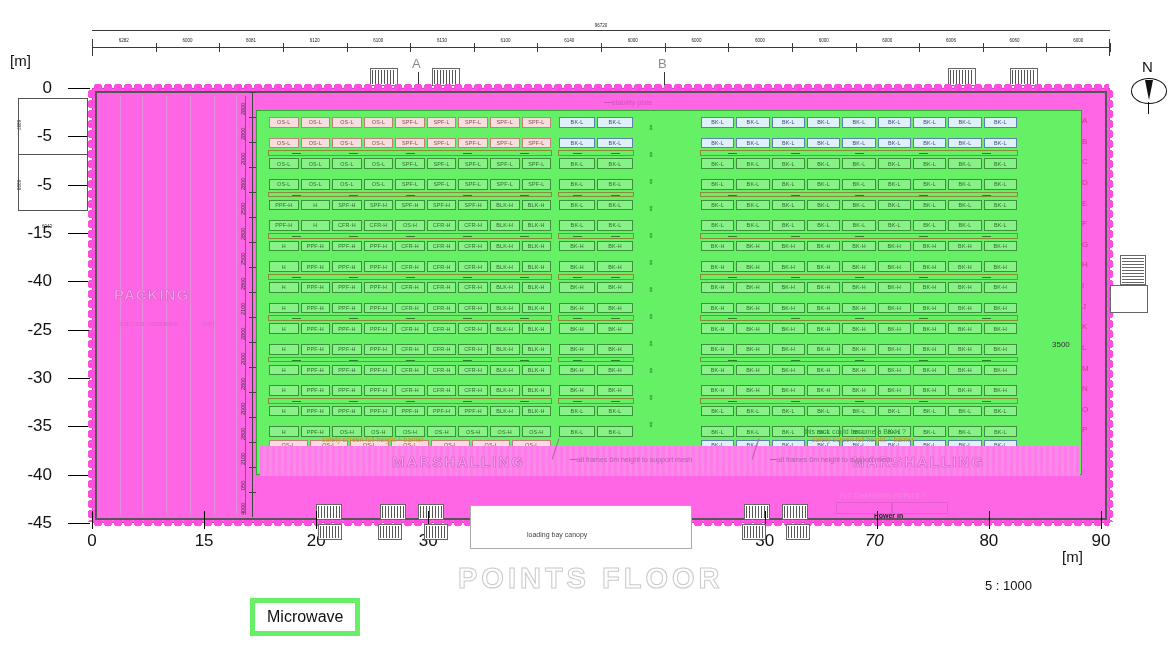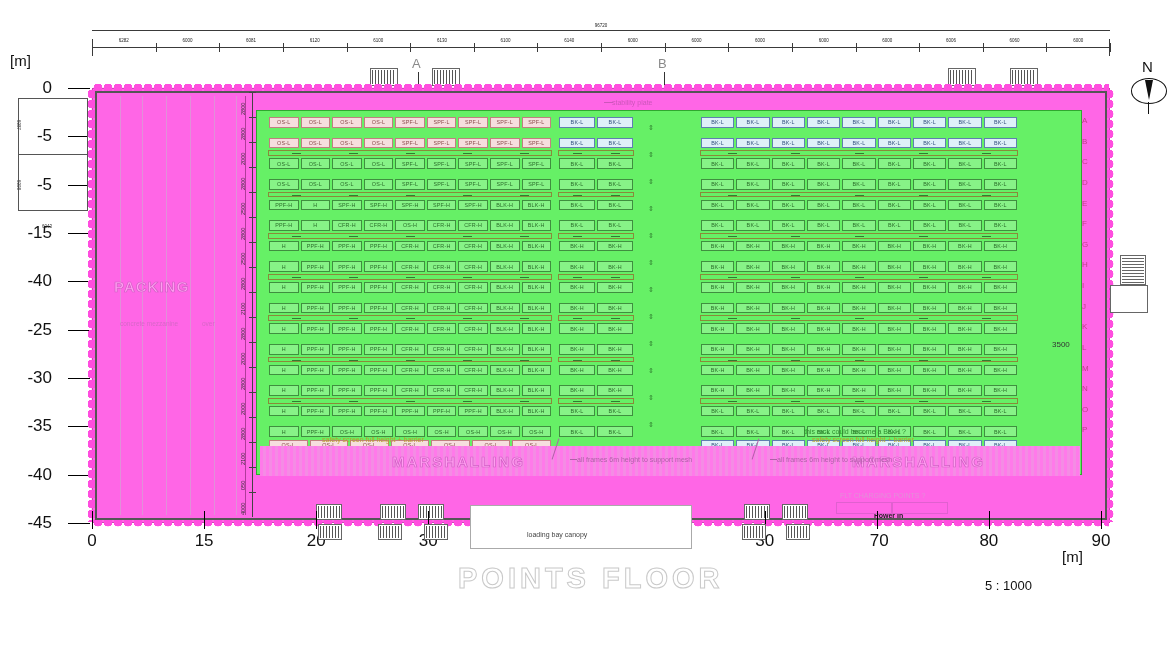--- a/index.html
+++ b/index.html
@@ -256,21 +256,21 @@
   <div id="outer-wall"></div>
 
   <div id="packing">
     <div class="vline" style="left:20px;"></div>
     <div class="vline" style="left:42px;"></div>
     <div class="vline" style="left:66px;"></div>
     <div class="vline" style="left:90px;"></div>
     <div class="vline" style="left:114px;"></div>
     <div class="vline" style="left:136px;"></div>
   </div>
-  <div class="zone-label" style="left:22px;top:190px;text-align:center;">PACKING</div>
+  <div class="zone-label" style="left:22px;top:198px;text-align:center;">PACKING</div>
   <div class="small-note" style="left:28px;top:232px;">concrete mezzanine</div>
   <div class="small-note" style="left:110px;top:232px;">over</div>
 
   <div id="left-dim" style="position: absolute; left: 146px; top: 4px; width: 20px; height: 425px;">
       <div class="dimchain" style="left: 14px; top: 0px; height: 425px;"></div>
       <div class="dimtickh" style="left: 11px; top: 0px;"></div>
       <div class="dimcol" style="left: 2px; top: 2px; height: 21px;">2800</div>
       <div class="dimtickh" style="left: 11px; top: 25px;"></div>
       <div class="dimcol" style="left: 2px; top: 27px; height: 21px;">2800</div>
       <div class="dimtickh" style="left: 11px; top: 50px;"></div>
@@ -940,21 +940,21 @@
     <div class="abs axis-num" style="left: 304.222px; width: 24px; text-align: center; top: 531px;">20</div>
     <div class="tick-v" style="left: 316.222px; top: 511px; height: 18px;"></div>
     <div class="abs axis-num" style="left: 416.333px; width: 24px; text-align: center; top: 531px;">30</div>
     <div class="tick-v" style="left: 428.333px; top: 511px; height: 18px;"></div>
     <div class="abs axis-num" style="left: 528.444px; width: 24px; text-align: center; top: 531px;">40</div>
     <div class="tick-v" style="left: 540.444px; top: 511px; height: 18px;"></div>
     <div class="abs axis-num" style="left: 640.556px; width: 24px; text-align: center; top: 531px;">50</div>
     <div class="tick-v" style="left: 652.556px; top: 511px; height: 18px;"></div>
     <div class="abs axis-num" style="left: 752.667px; width: 24px; text-align: center; top: 531px;">30</div>
     <div class="tick-v" style="left: 764.667px; top: 511px; height: 18px;"></div>
-    <div class="abs axis-num" style="left: 864.778px; width: 24px; text-align: right; top: 531px;">70</div>
+    <div class="abs axis-num" style="left: 864.778px; width: 24px; text-align: left; top: 531px; font-style: italic;">70</div>
     <div class="tick-v" style="left: 876.778px; top: 511px; height: 18px;"></div>
     <div class="abs axis-num" style="left: 976.889px; width: 24px; text-align: center; top: 531px;">80</div>
     <div class="tick-v" style="left: 988.889px; top: 511px; height: 18px;"></div>
     <div class="abs axis-num" style="left: 1089px; width: 24px; text-align: center; top: 531px;">90</div>
     <div class="tick-v" style="left: 1101px; top: 511px; height: 18px;"></div>
   </div>
 <div class="abs axis-unit" style="left:1062px;top:548px;">[m]</div>
 
 <div id="baybox"></div>
 <div id="bay-text">loading bay canopy</div>
@@ -972,13 +972,16 @@
     <div class="hatch"></div>
   </div>
 <div class="dock" style="left:786px;top:524px;width:22px;height:14px;">
     <div class="hatch"></div>
   </div>
 
 <div id="ground-floor">POINTS FLOOR</div>
 <div id="scale-note">5 : 1000</div>
 
 <div id="legend">
+  <div class="legend-outer lg-mw">
+    <div class="legend-inner">Microwave</div>
+  </div>
 </div>
 
 </body></html>

